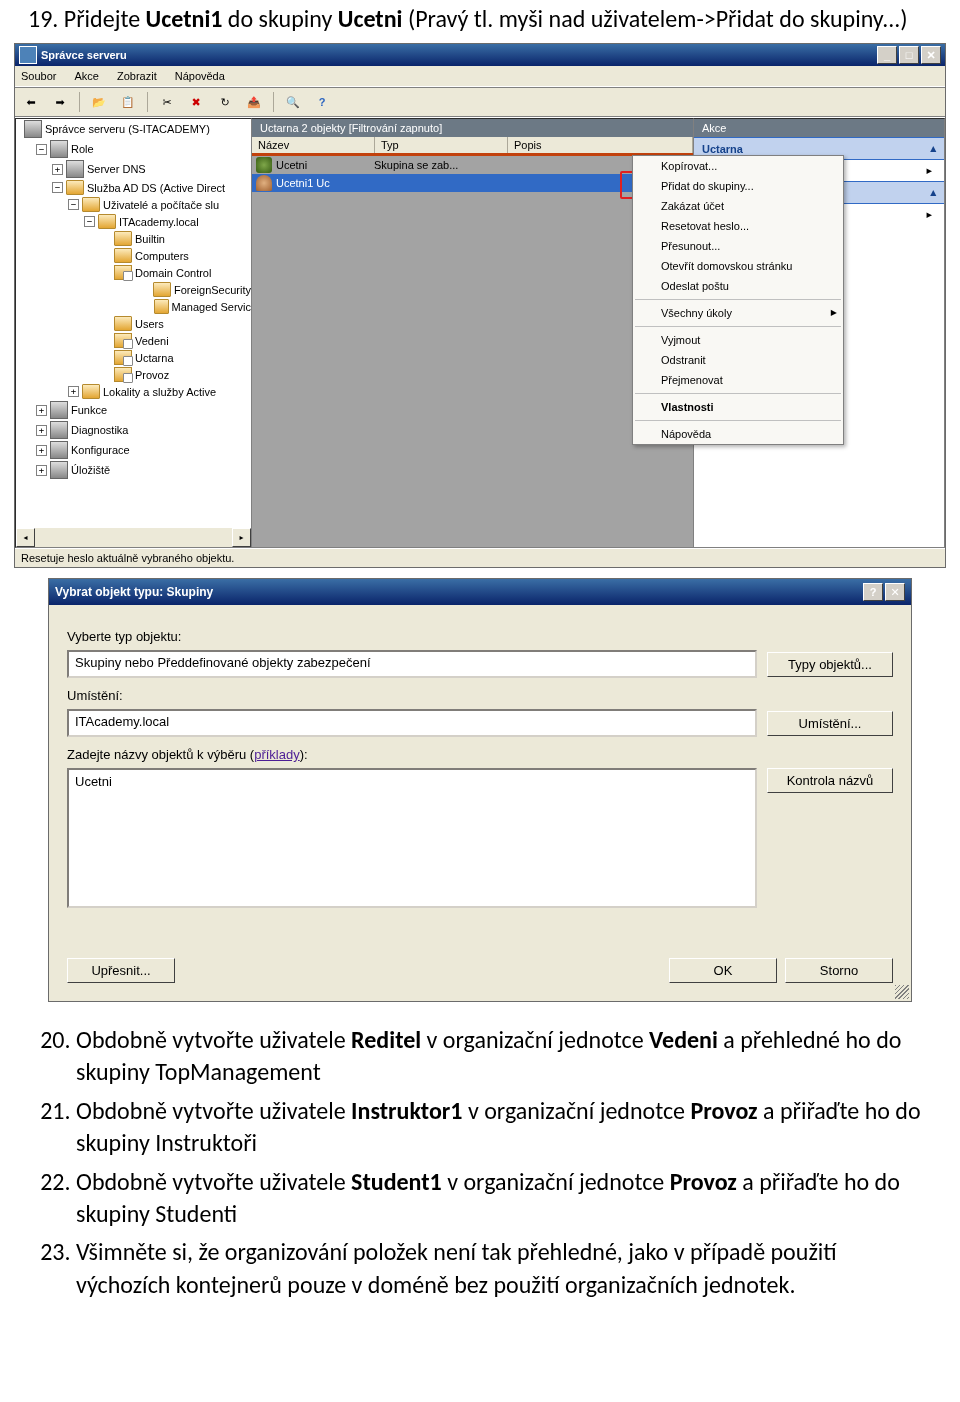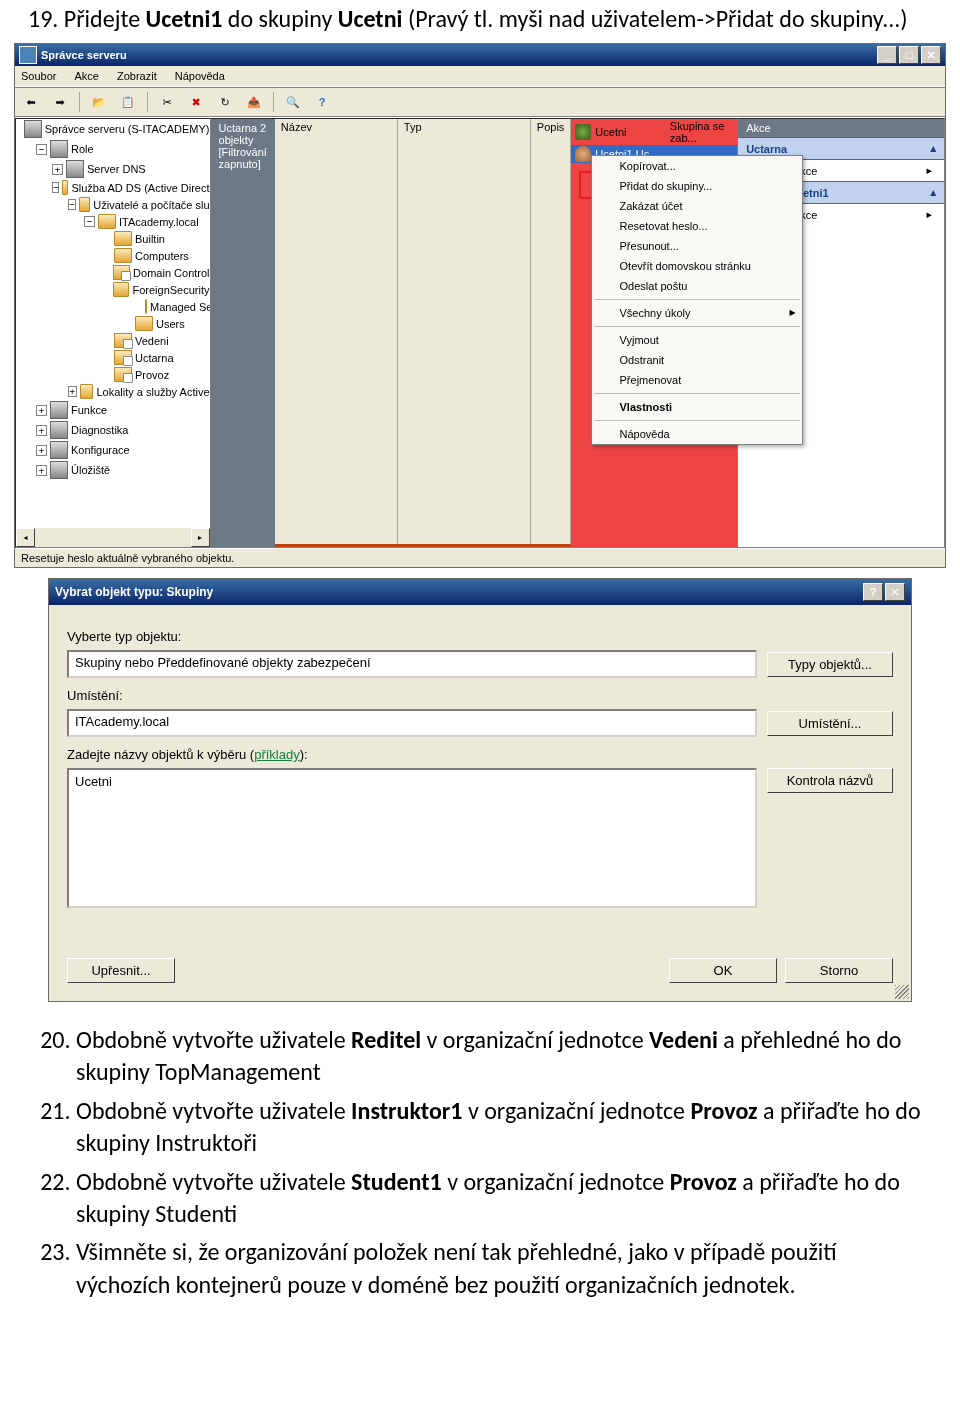--- a/index.html
+++ b/index.html
@@ -38,21 +38,21 @@
   .titlebar .ticon { width:16px;height:16px;background:#4d82b8;border:1px solid #fff;margin-right:4px;}
   .titlebar .wbtns{margin-left:auto;display:flex;gap:2px;}
   .wbtn{width:18px;height:16px;background:#d4d0c8;border:1px solid #fff;border-right-color:#404040;border-bottom-color:#404040;display:flex;align-items:center;justify-content:center;font-size:11px;font-family:Arial;}
   .menubar{background:#ece9d8;border-bottom:1px solid #fff;padding:2px 4px;display:flex;gap:14px;}
   .menubar span{padding:2px 2px;}
   .toolbar{background:#ece9d8;border-top:1px solid #808080;border-bottom:1px solid #808080;padding:2px 4px;display:flex;gap:5px;align-items:center;}
   .tbtn{width:22px;height:22px;border:1px solid #ece9d8;display:flex;align-items:center;justify-content:center;}
   .tsep{width:1px;height:20px;background:#aca899;margin:0 2px;}
   .pane{display:flex;height:430px;border-top:1px solid #fff;}
   .tree{width:235px;background:#fff;border:1px inset #808080;overflow:auto;position:relative;}
-  .center{flex:1;background:#ef4444;border:1px inset #808080;border-left:none;display:flex;flex-direction:row;position:relative;}
+  .center{flex:1;background:#a3a3a3;border:1px inset #808080;border-left:none;display:flex;flex-direction:column;position:relative;}
   .actions{width:250px;background:#fff;border:1px inset #808080;border-left:none;display:flex;flex-direction:column;}
   .chead{background:#6c7985;color:#fff;padding:3px 8px;font-size:11px;}
   .cols{display:flex;background:#ece9d8;border-bottom:3px solid #c2410c;}
   .cols span{padding:2px 6px;border-right:1px solid #aca899;flex:0 0 auto;}
   .row{display:flex;padding:1px 4px;align-items:center;gap:4px;}
   .row.sel{background:#316ac5;color:#fff;}
   .gicon{width:16px;height:16px;display:inline-block;flex:0 0 16px;}
   .i-group{background:radial-gradient(circle,#7fa74a,#365b12);border-radius:3px;}
   .i-user{background:radial-gradient(circle,#e0b080,#a06030);border-radius:50% 50% 10% 10%;}
   .treeitem{white-space:nowrap;padding:1px 0 1px 2px;display:flex;align-items:center;gap:3px;}
@@ -81,21 +81,21 @@
   .dlg{border:1px solid #6b6b6b;background:#ece9d8;margin:10px 48px;font-family:Tahoma,Arial,sans-serif;font-size:12px;position:relative;}
   .dlgt{background:linear-gradient(#3a6ea5,#0a246a);color:#fff;font-weight:bold;padding:4px 6px;display:flex;align-items:center;}
   .dlgt .wbtns{margin-left:auto;display:flex;gap:2px;font-weight:normal;}
   .dlgbody{padding:14px 18px;font-size:13px;}
   .dlgrow{display:flex;align-items:center;gap:10px;margin:6px 0;}
   .dlglabel{margin-top:10px;margin-bottom:2px;}
   .inp{flex:1;background:#fff;border:2px inset #d4d0c8;padding:3px 6px;font-size:13px;height:18px;}
   .btn{background:#ece9d8;border:1px solid #404040;border-top-color:#fff;border-left-color:#fff;padding:4px 8px;font-size:13px;text-align:center;min-width:108px;}
   .txtarea{width:100%;height:140px;background:#fff;border:2px inset #d4d0c8;padding:4px 6px;box-sizing:border-box;font-size:13px;}
   .dlgfoot{display:flex;gap:8px;padding:10px 18px 18px;margin-top:20px;}
-  .link{color:#15803d;text-decoration:underline;}
+  .link{color:#4c1d95;text-decoration:underline;}
   .resize{position:absolute;right:2px;bottom:2px;width:14px;height:14px;background:repeating-linear-gradient(135deg,#808080 0 1px,transparent 1px 3px);}
 </style>
 </head>
 <body>
 
 <div class="article">
   <span class="num">19.</span>
   <span>Přidejte </span><b>Ucetni1</b><span> do skupiny </span><b>Ucetni</b><span> (Pravý tl. myši nad uživatelem-&gt;Přidat do skupiny...)</span>
 </div>
 
@@ -181,21 +181,21 @@
           <div class="treeitem" style="padding-left: 84px; justify-content: flex-end;">
             <span style="width: 11px; display: inline-block;"></span>
             <span class="fold"></span>
             <span>ForeignSecurity</span>
           </div>
           <div class="treeitem" style="padding-left: 84px; margin-left: 42px;">
             <span style="width: 11px; display: inline-block;"></span>
             <span class="fold"></span>
             <span>Managed Servic</span>
           </div>
-          <div class="treeitem" style="padding-left: 105px;">
+          <div class="treeitem" style="padding-left: 84px;">
             <span style="width: 11px; display: inline-block;"></span>
             <span class="fold"></span>
             <span>Users</span>
           </div>
           <div class="treeitem" style="padding-left: 84px;">
             <span style="width: 11px; display: inline-block;"></span>
             <span class="ou"></span>
             <span>Vedeni</span>
           </div>
           <div class="treeitem" style="padding-left: 84px;">

